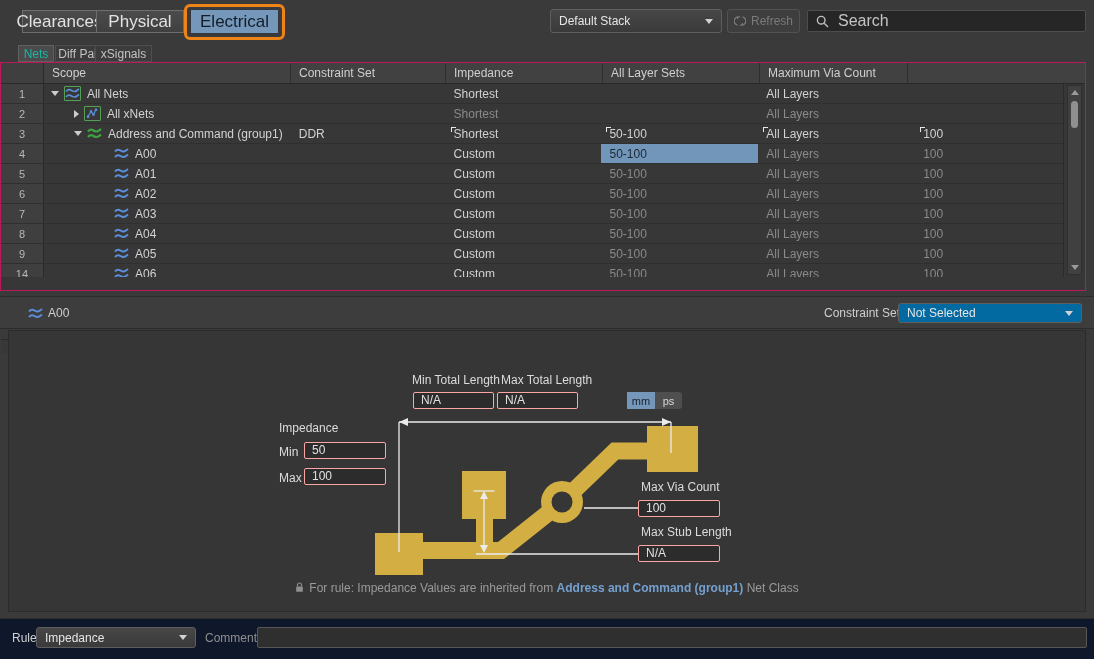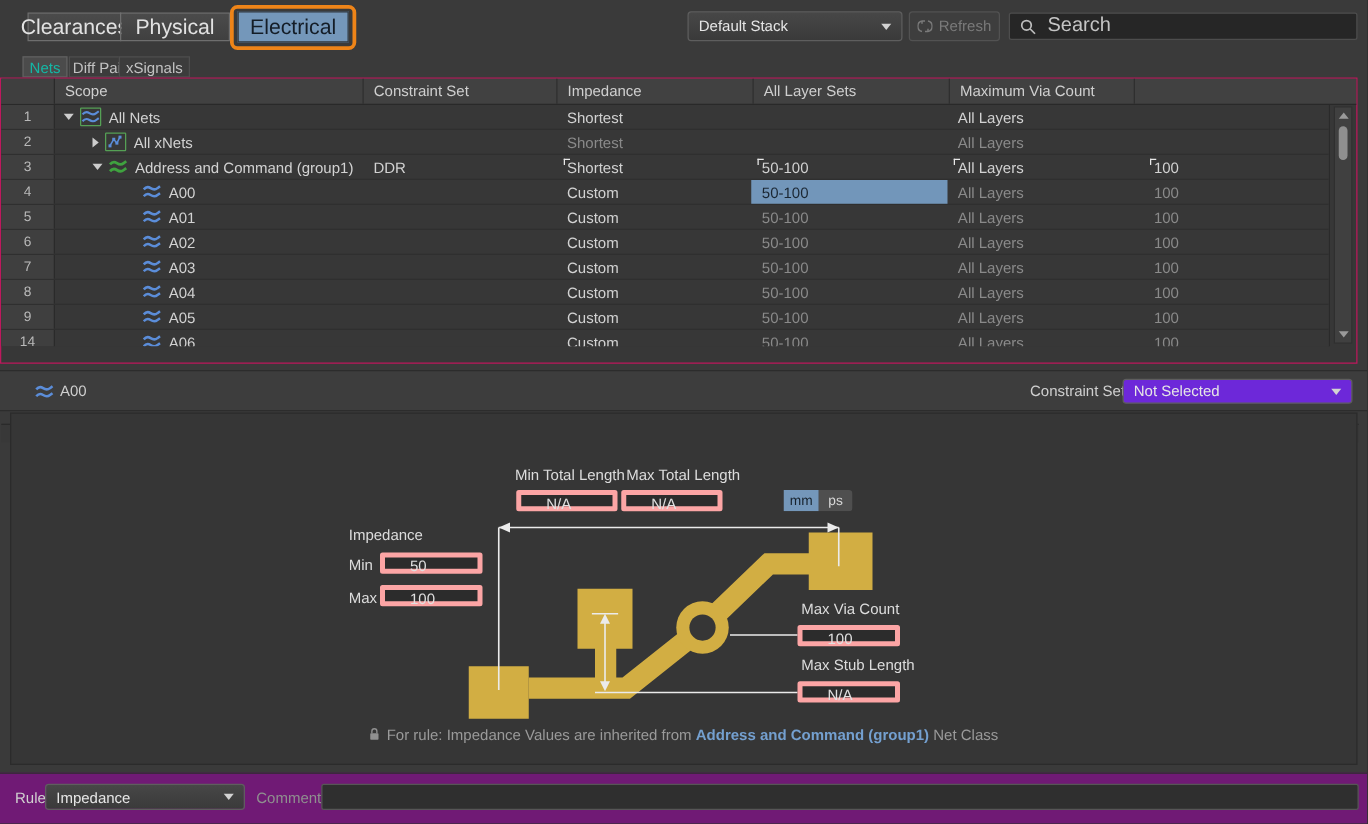--- a/index.html
+++ b/index.html
@@ -77,38 +77,38 @@
   .varr{position:absolute;left:3px;width:0;height:0;}
   .varr.u{top:4px;border-left:4px solid transparent;border-right:4px solid transparent;border-bottom:5px solid #9a9a9a;}
   .varr.d{bottom:4px;border-left:4px solid transparent;border-right:4px solid transparent;border-top:5px solid #9a9a9a;}
 
   
   .netbar{position:absolute;left:0;top:296px;width:1094px;height:33px;background:#3d3d3d;
           border-top:1px solid #2c2c2c;border-bottom:1px solid #2c2c2c;}
   .netbar .net-icon-slot{position:absolute;left:27px;top:10px;}
   .netbar .net-name{position:absolute;left:48px;top:9px;color:#cfcfcf;}
   .netbar .cs-label{position:absolute;left:824px;top:9px;color:#cfcfcf;}
-  .dd-cs{left:898px;top:6px;width:184px;height:20px;background:#6d28d9;gap:31px;}
+  .dd-cs{left:898px;top:6px;width:184px;height:20px;background:#0369a1;gap:31px;}
 
   
   .panel{position:absolute;left:8px;top:330px;width:1078px;height:282px;background:#363636;border:1px solid #2b2b2b;}
   .plabel{position:absolute;color:#dcdcdc;white-space:nowrap;}
-  .inp{position:absolute;height:17px;line-height:15px;background:#2c2c2c;border:4px solid #fca5a5;border-radius:2px;
-       color:#e0e0e0;padding:0 20px;white-space:nowrap;}
+  .inp{position:absolute;height:17px;line-height:15px;background:#2c2c2c;border:1px solid #fca5a5;border-radius:2px;
+       color:#e0e0e0;padding:0 7px;white-space:nowrap;}
   .toggle{position:absolute;left:586px;top:61px;height:17px;display:flex;border-radius:3px;overflow:hidden;}
   .tg{display:flex;align-items:center;justify-content:center;font-size:11px;}
   .tg.mm{width:28px;background:#7497ba;color:#17222c;margin-left:32px;}
   .tg.ps{width:27px;background:#4f4f4f;color:#d8d8d8;}
   .diagram{position:absolute;left:352px;top:78px;}
   .note{position:absolute;left:0;right:0;top:250px;text-align:center;color:#9a9a9a;}
   .note .lock{vertical-align:-1px;margin-right:5px;}
   .note a{color:#74a0d0;font-weight:bold;text-decoration:none;}
 
   
-  .footer{position:absolute;left:0;top:618px;width:1094px;height:41px;background:#701a75;border-top:1px solid #2c2c2c;}
+  .footer{position:absolute;left:0;top:618px;width:1094px;height:41px;background:#0f172a;border-top:1px solid #2c2c2c;}
   .footer .rule-label{position:absolute;left:12px;top:12px;color:#d0d0d0;}
   .dd-rule{left:36px;top:8px;width:160px;height:21px;}
   .comment-label{position:absolute;left:205px;top:12px;color:#8f8f8f;}
   .comment-input{position:absolute;left:257px;top:8px;width:830px;height:21px;background:#2f2f2f;
                  border:1px solid #565656;border-radius:2px;color:#dadada;padding:0 7px;outline:none;
                  font-family:"Liberation Sans",sans-serif;font-size:12px;}
 </style>
 </head>
 <body>
 

